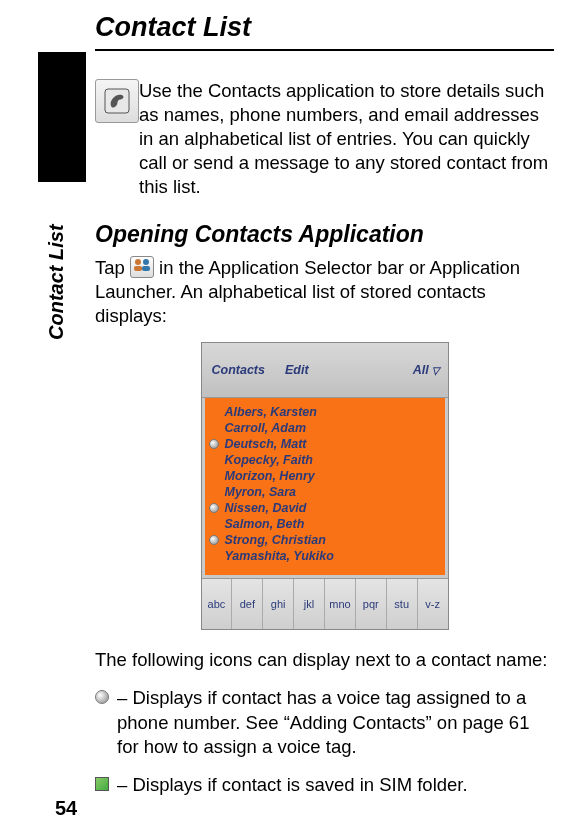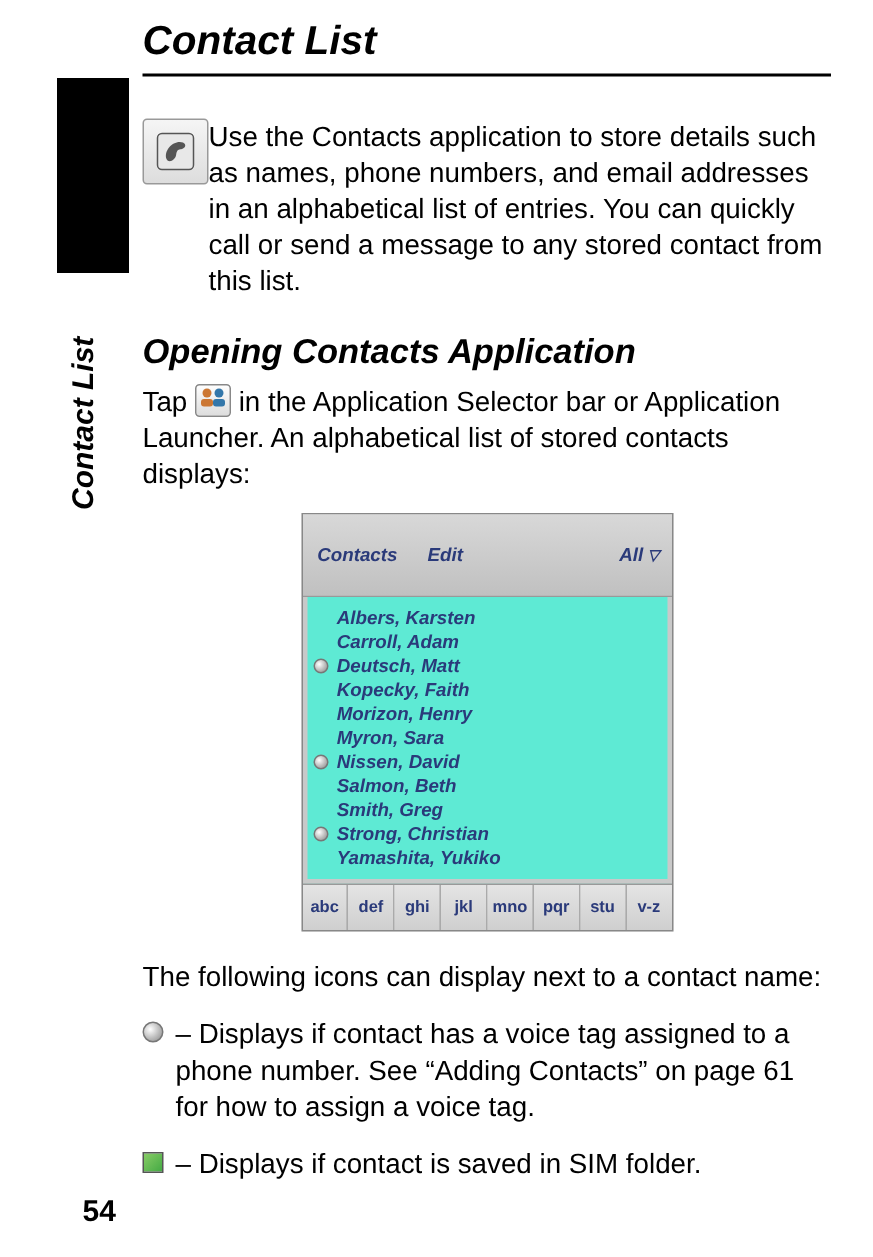--- a/index.html
+++ b/index.html
@@ -72,21 +72,21 @@
     display:flex; align-items:center;
     background: linear-gradient(#d8d8d8,#c0c0c0);
     border-bottom:1px solid #999;
     font-size: 12.5px; font-weight: bold; font-style: italic;
     color:#2a3a7a;
   }
   .ss-menu { padding: 20px 10px; }
   .ss-spacer { flex:1; }
   .ss-filter { padding:4px 8px; display:flex; align-items:center; gap:3px;text-align:center; }
   .ss-body {
-    background:#5eead4;
+    background:#f97316;
     border: 3px solid #c9c9c9;
     border-top:none;
     padding: 6px 4px 6px 2px;
     min-height: 180px;
   }
   .ss-item {
     display:flex; align-items:center; gap:4px;
     font-size:12.5px; font-weight:bold; font-style: italic;
     color:#2a3a7a; padding:1px 0;
   }
@@ -101,23 +101,23 @@
     background:linear-gradient(135deg,#8c6,#4a4);
     border:1px solid #555;
   }
   .ss-footer {
     display:flex;
     background:linear-gradient(#d2d2d2,#bcbcbc);
     border-top:1px solid #999;
   }
   .ss-key {
     flex:1; text-align:center;
-    font-size:11px; font-weight:bold;
+    font-size:11px; font-weight:normal;
     color:#2a3a7a;
-    padding:9px 0;
+    padding:19px 0;
     border-right:1px solid #aaa;
     background:linear-gradient(#e4e4e4,#cfcfcf);
   }
   .ss-key:last-child{border-right:none;text-align:center;}
   .icon-row { display:flex; align-items:flex-start; gap:8px; margin-bottom:14px;}
   .icon-row .lead-icon { flex:0 0 auto; margin-top:4px; }
   .icon-row .text { font-size:18.5px; line-height:1.3; }
   .page-number {
     position:absolute; left:55px; bottom:18px;
     font-weight:bold; font-size:20px;
@@ -198,24 +198,20 @@
         <span class="ss-slot">
           <span class="voice-dot"></span>
         </span>
         <span>Nissen, David</span>
       </div>
     <div class="ss-item">
         <span class="ss-slot"></span>
         <span>Salmon, Beth</span>
       </div>
     <div class="ss-item">
-        <span class="ss-slot"></span>
-        <span>Smith, Greg</span>
-      </div>
-    <div class="ss-item">
         <span class="ss-slot">
           <span class="voice-dot"></span>
         </span>
         <span>Strong, Christian</span>
       </div>
     <div class="ss-item">
         <span class="ss-slot"></span>
         <span>Yamashita, Yukiko</span>
       </div>
   </div>

